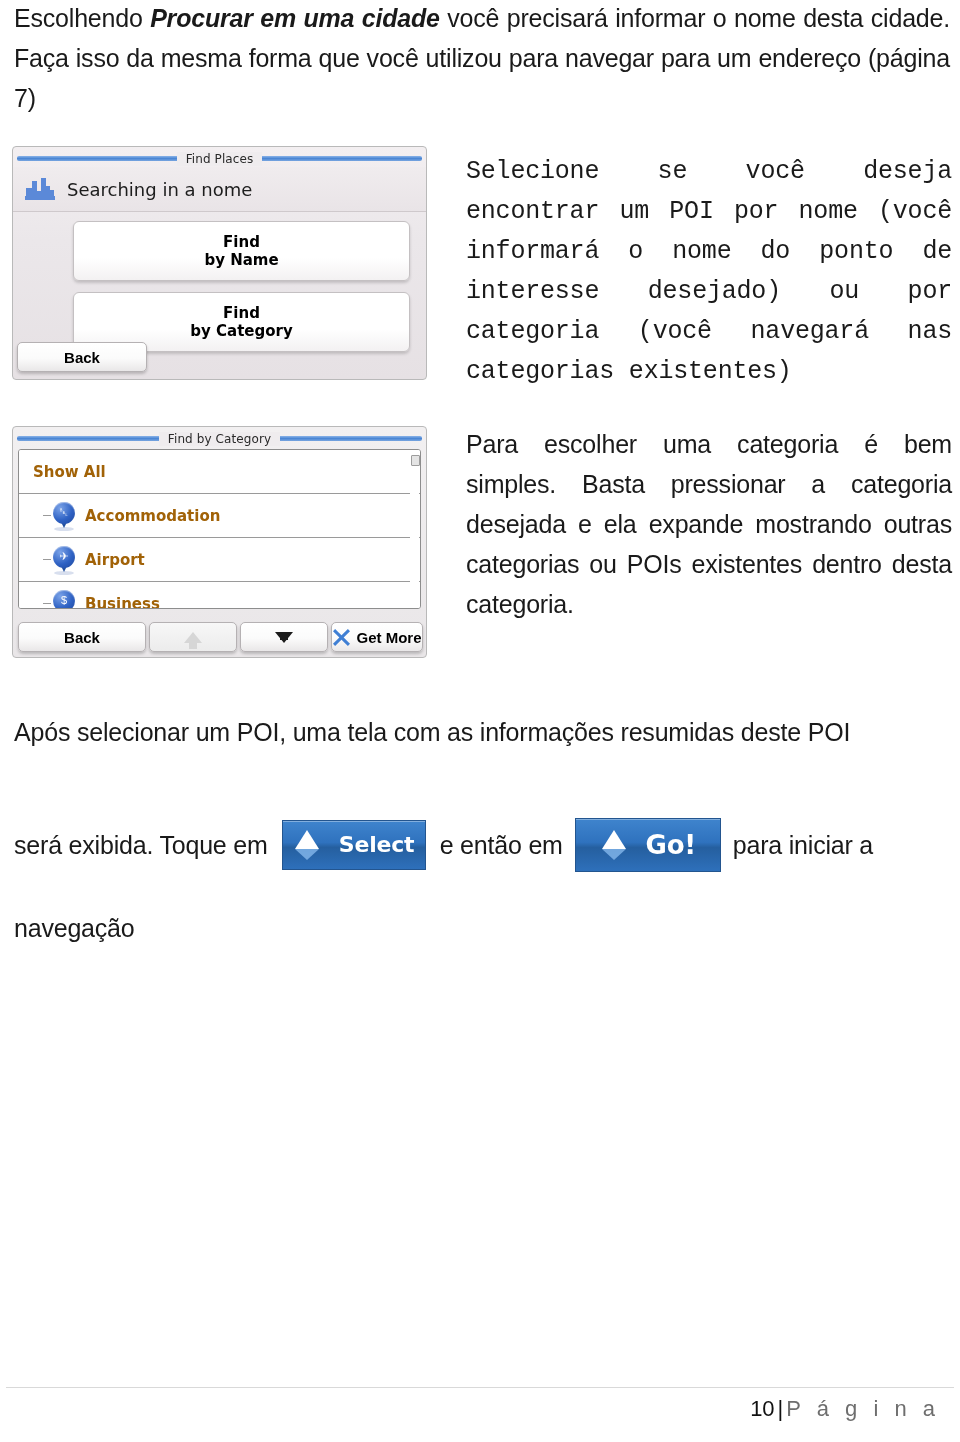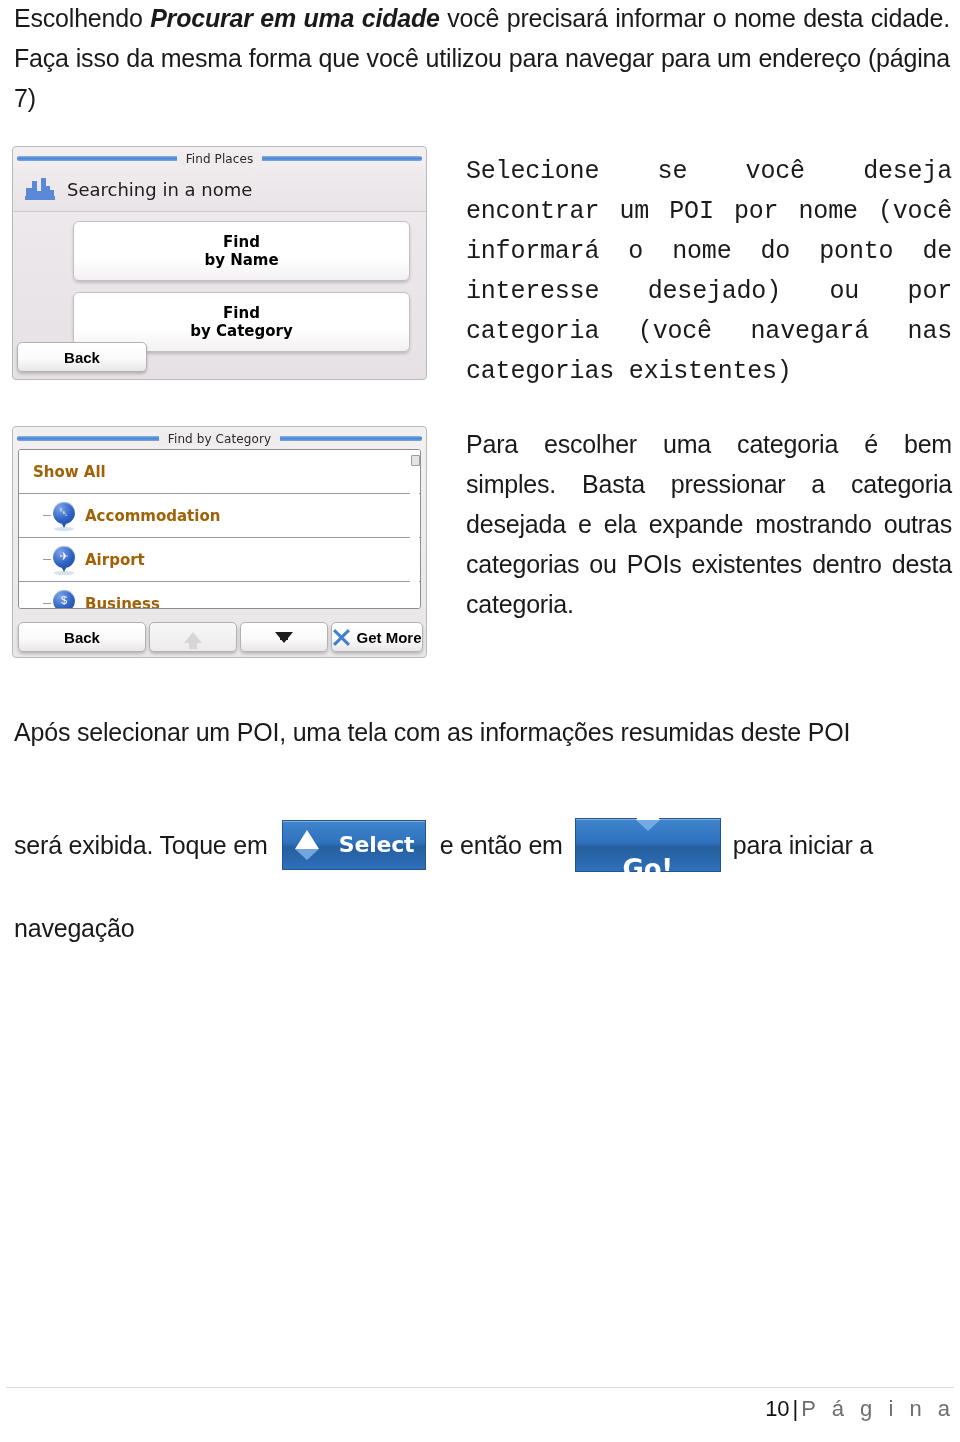--- a/index.html
+++ b/index.html
@@ -394,21 +394,20 @@
     width: 144px;
     height: 50px;
     margin: 0 14px;
     font-size: 22px;
   }
   #btn-go {
     width: 146px;
     height: 54px;
     margin: 0 12px;
     font-size: 26px;
-    flex-direction: column;
   }
   .nav-chevron {
     position: relative;
     width: 28px;
     height: 30px;
     flex: none;
   }
   .nav-chevron .caret {
     position: absolute;
     left: 2px; top: 0;
@@ -431,21 +430,21 @@
   #footer-rule {
     position: absolute;
     left: 6px;
     top: 1387px;
     width: 948px;
     height: 1px;
     background: #d9d9d9;
   }
   #footer-text {
     position: absolute;
-    right: 5px;
+    right: 20px;
     top: 1396px;
     font-size: 22px;
     color: #6e6e6e;
     letter-spacing: 0px;
     white-space: nowrap;
   }
   #footer-text .pg-num { color: #111111; }
   #footer-text .pg-sep { color: #111111; padding: 0 3px; }
   #footer-text .pg-word { letter-spacing: 5px; }
 </style>

